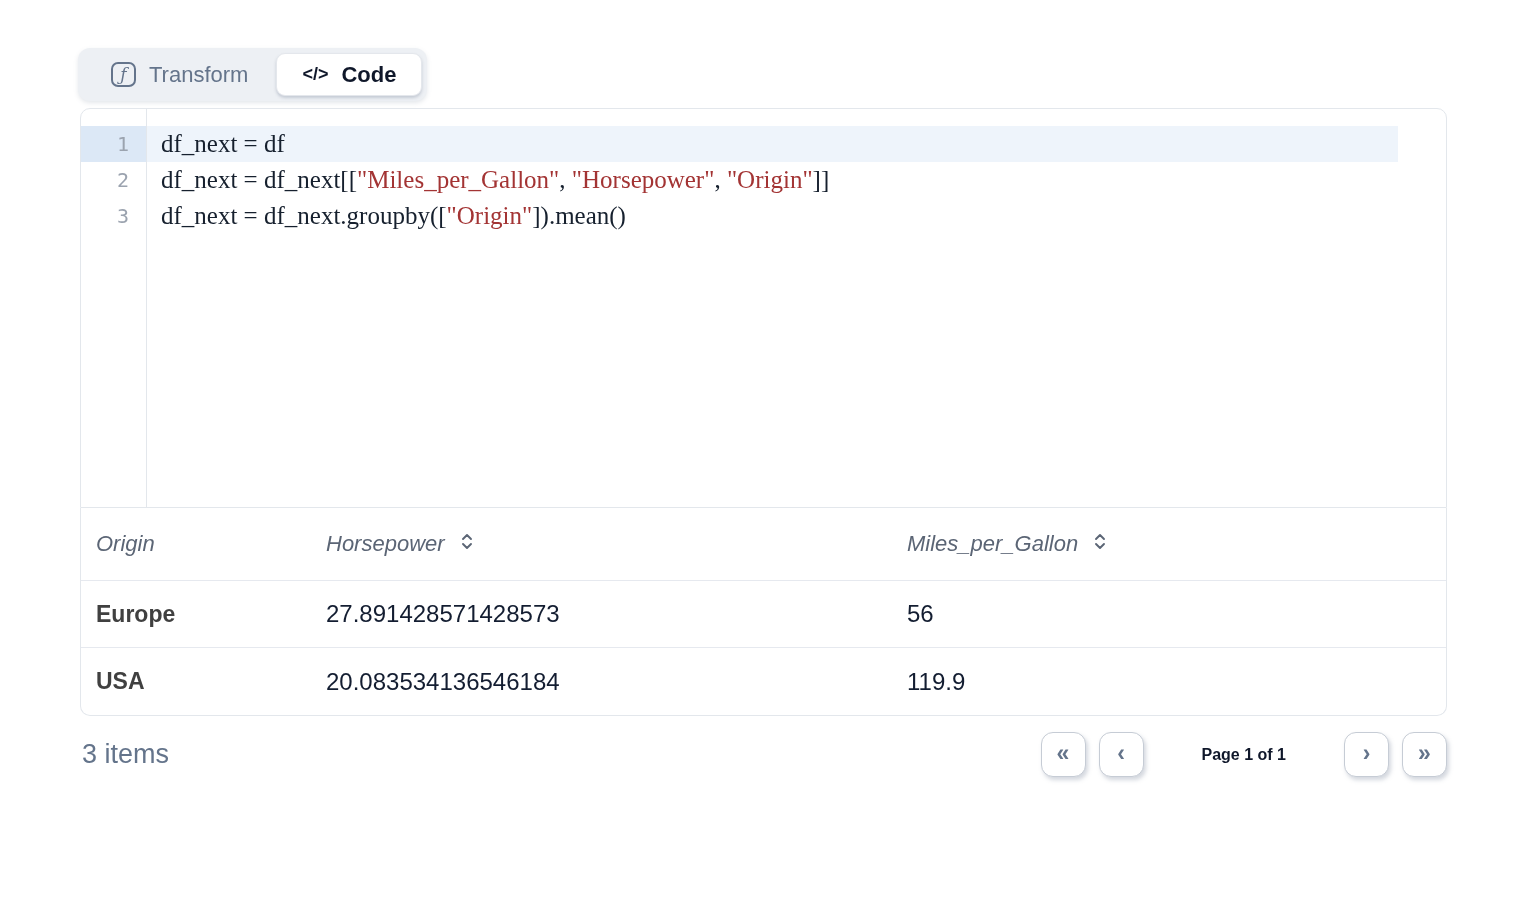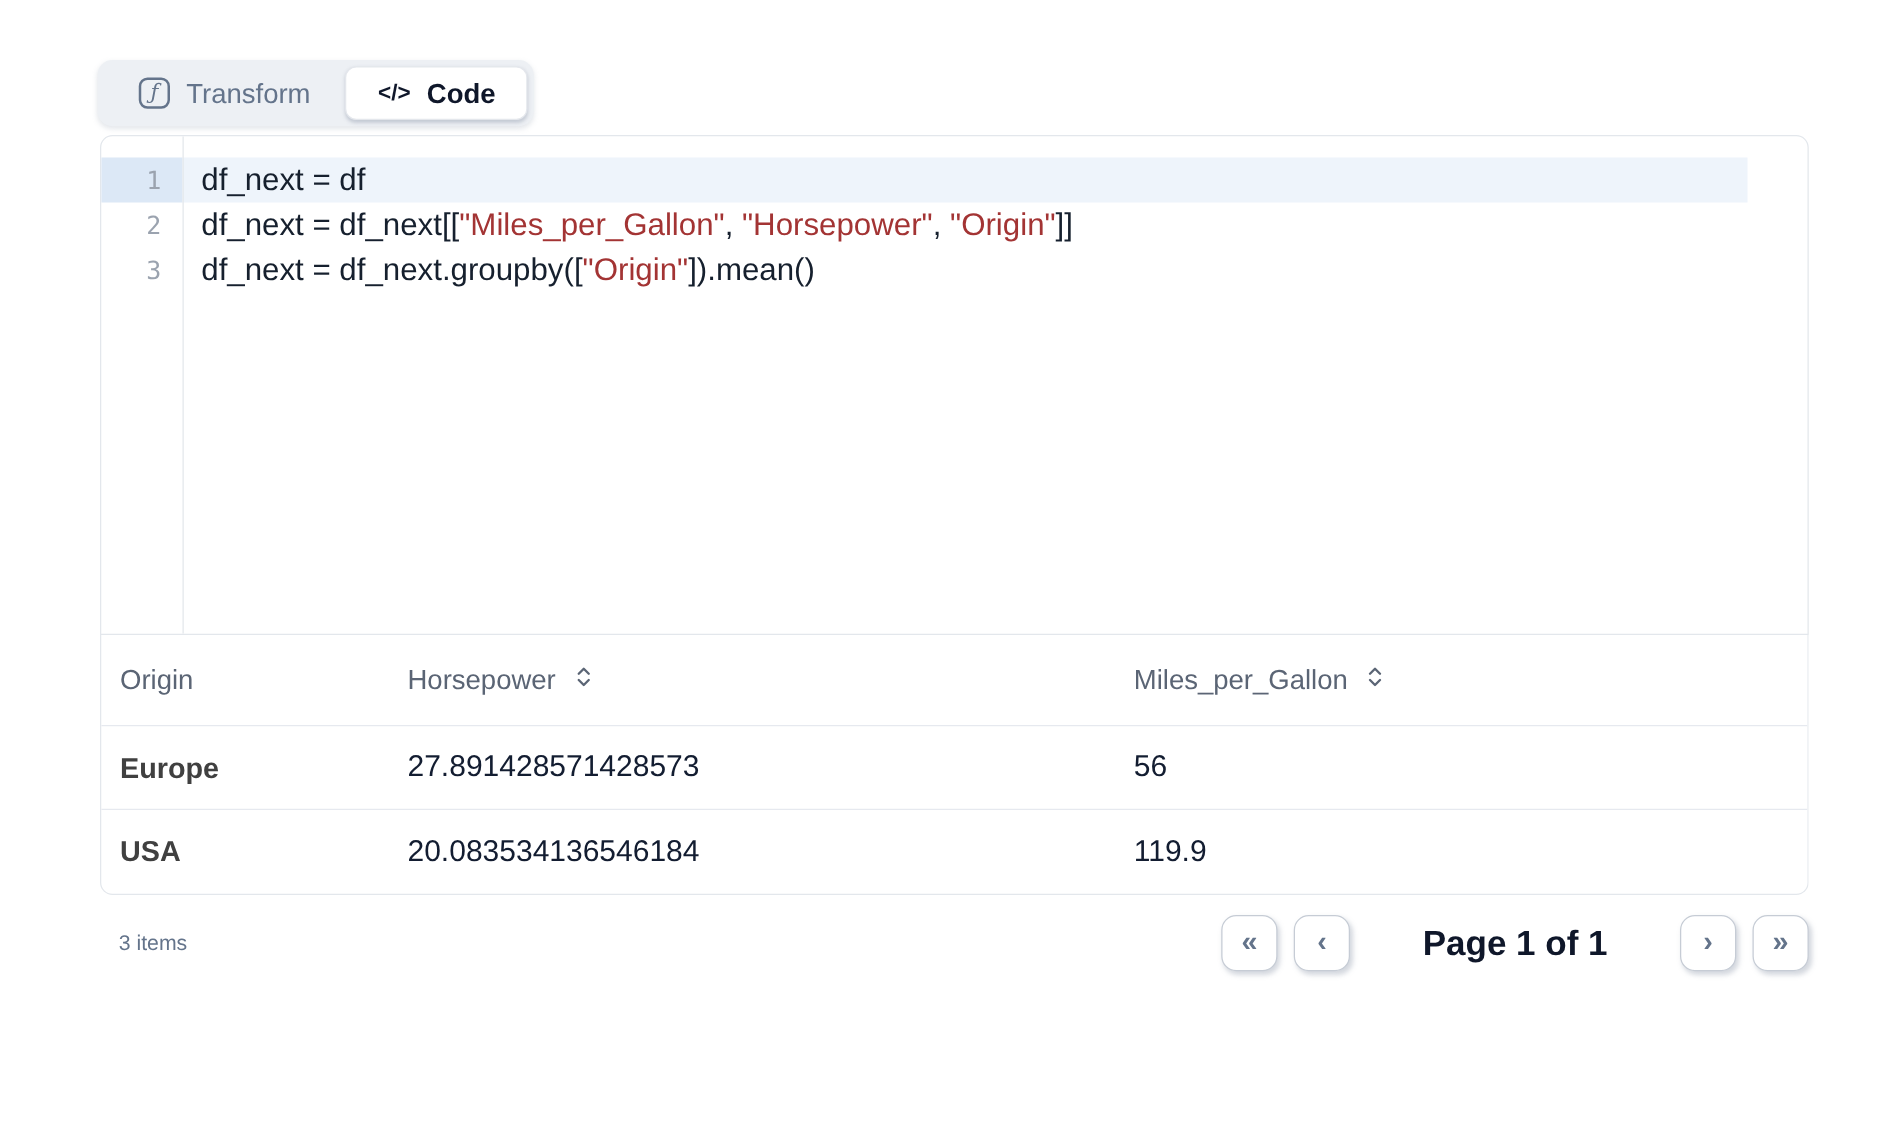--- a/index.html
+++ b/index.html
@@ -11,41 +11,41 @@
   .tab { display:flex; align-items:center; gap:13px; height:43px; border:none; background:transparent; font-family:"Liberation Sans", sans-serif; font-size:22px; font-weight:500; color:#64748b; padding:0 28px; border-radius:9px; cursor:pointer; }
   .tab.active { background:#ffffff; color:#0f172a; font-weight:700; border:1px solid #e4e7ec; box-shadow:0 2px 3px rgba(148,158,175,0.45); padding:0 25px; }
   .fnbox { width:25px; height:25px; border:2px solid #64748b; border-radius:7px; display:flex; align-items:center; justify-content:center; font-size:17px; font-style:italic; font-family:"DejaVu Serif", serif; color:#64748b; padding-bottom:2px; }
   .codeglyph { font-weight:700; font-size:18px; color:#0f172a; }
 
   
   .editor-panel { margin-top:7px; border:1px solid #e3e7ec; border-radius:10px 10px 0 0; height:400px; position:relative; padding-top:17px; background:#ffffff; overflow:hidden; }
   .gutter-rule { position:absolute; left:65px; top:0; bottom:0; width:1px; background:#e3e7ec; z-index:2; }
   .line { display:flex; height:36px; align-items:center; }
   .gutter { width:65px; flex:none; text-align:right; padding-right:17px; font-family:"DejaVu Sans Mono", monospace; font-size:20px; color:#9ba3af; height:36px; line-height:36px; }
-  .codeline { flex:1; margin-right:48px; padding-left:15px; font-family:Liberation Sans, sans-serif; font-size:25px; line-height:36px; color:#16202e; white-space:pre; height:36px; }
+  .codeline { flex:1; margin-right:48px; padding-left:15px; font-family:Liberation Serif, serif; font-size:25px; line-height:36px; color:#16202e; white-space:pre; height:36px; }
   .line.active .gutter { background:#dce8f6; }
   .line.active .codeline { background:#eef4fb; }
   .seg-string { color:#a33434; }
 
   
   .table-panel { border:1px solid #e3e7ec; border-top:none; border-radius:0 0 10px 10px; overflow:hidden; background:#fff; }
   .trow { display:grid; grid-template-columns:230px 581px 1fr; align-items:center; padding-left:15px; }
-  .thead-row { height:73px; color:#5b6575; font-size:22px; border-bottom:1px solid #e6e9ef; }
+  .thead-row { height:73px; color:#5b6575; font-size:22px; border-bottom:1px solid #e6e9ef;font-style:italic; }
   .hcell { display:flex; align-items:center; gap:15px; }
   .data-row { height:67px; font-size:24px; color:#131d31; border-bottom:1px solid #e6e9ef; }
   .data-row:last-child { border-bottom:none; }
   .cell-origin { font-weight:700; font-size:23px; color:#404040; }
 
   
   .footer { display:flex; align-items:center; margin-top:16px; }
-  .items { font-size:17px; color:#64748b; margin-left:15px; }
+  .items { font-size:27px; color:#64748b; margin-left:2px; }
   .pagination { display:flex; align-items:center; margin-left:auto; }
   .pgbtn { width:45px; height:45px; border-radius:12px; border:1.5px solid #c6ccd5; background:#fff; color:#64748b; font-size:23px; font-weight:600; display:flex; align-items:center; justify-content:center; box-shadow:2px 3px 4px rgba(130,140,160,0.35); cursor:pointer; padding-bottom:3px; font-family:"Liberation Sans", sans-serif; }
   .pgbtn + .pgbtn { margin-left:13px; }
-  .page-label { font-size:28px; font-weight:700; color:#0f172a; margin:0 58px; }
+  .page-label { font-size:16px; font-weight:700; color:#0f172a; margin:0 58px; }
 </style>
 </head>
 <body>
 
 <div class="content">
 
   <div class="tabs">
     <button class="tab">
       <span class="fnbox">ƒ</span>
       <span>Transform</span>

